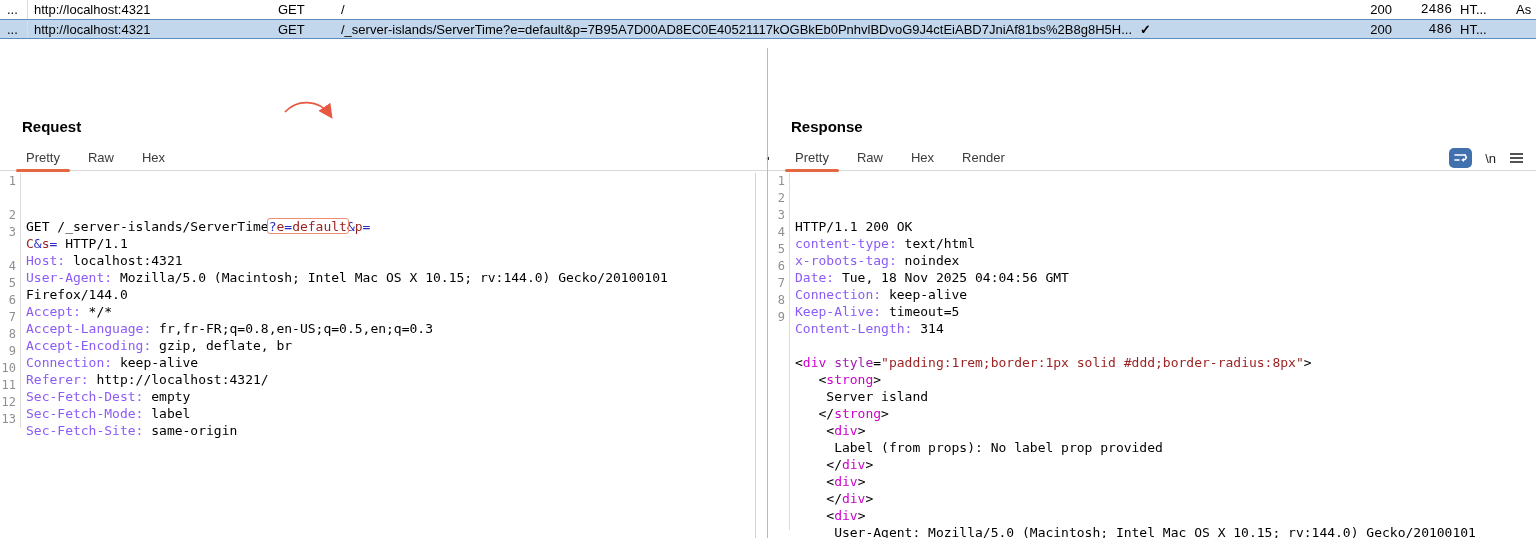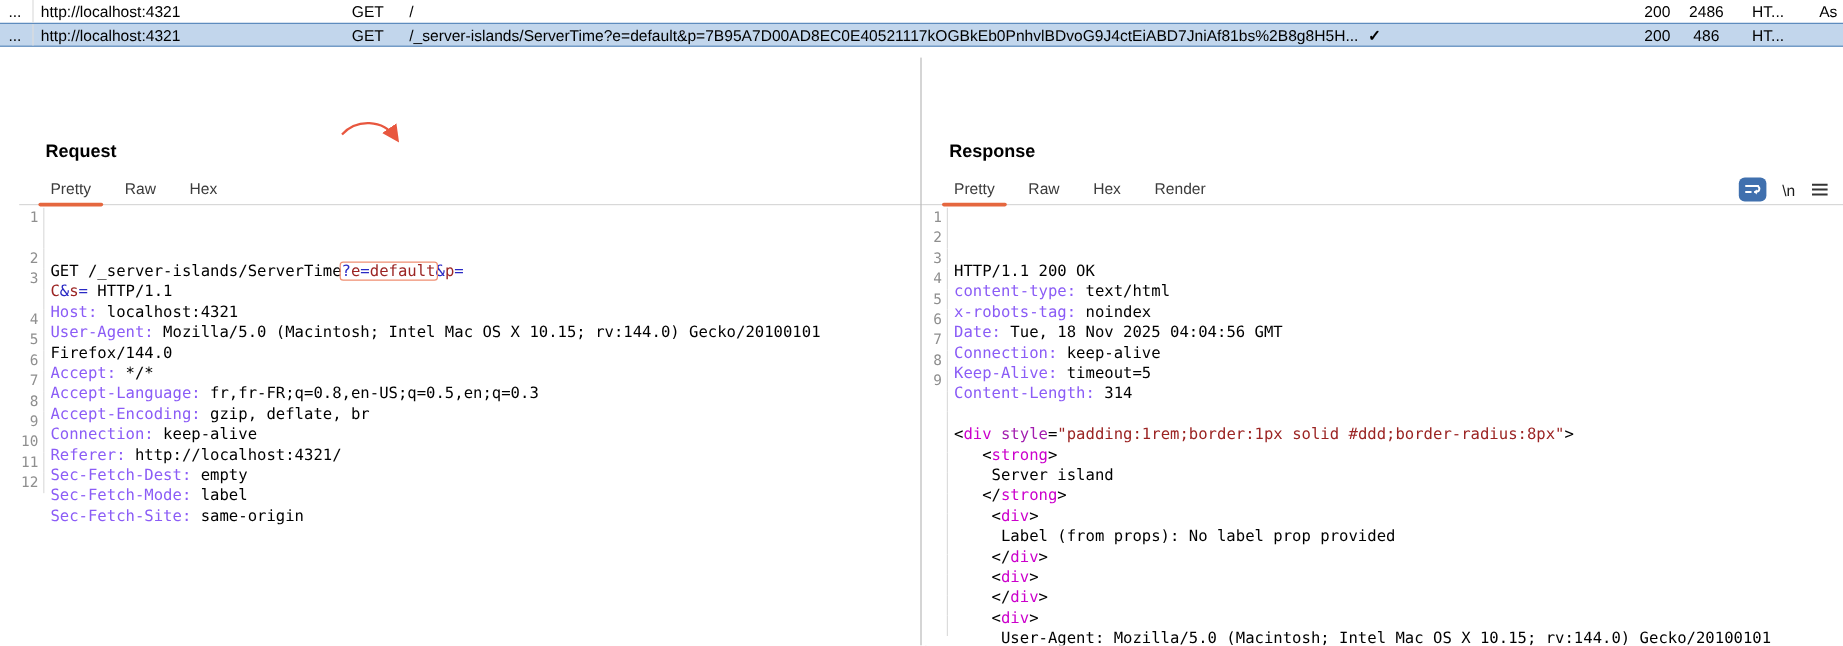--- a/index.html
+++ b/index.html
@@ -6,32 +6,32 @@
   body{
     width:1536px;height:538px;position:relative;overflow:hidden;
     background:#ffffff;font-family:"Liberation Sans",sans-serif;color:#000;
   }
   
   #history{position:absolute;top:0;left:0;right:0;}
   .hrow{display:flex;align-items:center;height:19px;font-size:13px;box-sizing:border-box;background:#fff;}
   .hrow.sel{background:#c2d6ec;border-top:1px solid #5e8cbe;border-bottom:1px solid #5e8cbe;height:20px;}
   .c-id{flex:none;width:28px;padding-left:7px;box-sizing:border-box;border-right:1px solid #dcdcdc;align-self:stretch;display:flex;align-items:center;}
   .c-host{flex:none;width:250px;padding-left:6px;box-sizing:border-box;white-space:nowrap;overflow:hidden;}
-  .c-method{flex:none;width:57px;white-space:nowrap;text-align:center;}
+  .c-method{flex:none;width:57px;white-space:nowrap;}
   .c-url{flex:1;min-width:0;padding-left:6px;box-sizing:border-box;display:flex;align-items:center;white-space:nowrap;overflow:hidden;}
   .c-url .u{overflow:hidden;white-space:nowrap;}
   .check{margin-left:8px;font-weight:bold;}
   .c-status{flex:none;width:40px;text-align:right;}
-  .c-length{flex:none;width:60px;text-align:center;}
+  .c-length{flex:none;width:60px;text-align:right;font-family:Liberation Mono, monospace;}
   .c-mime{flex:none;width:60px;padding-left:8px;box-sizing:border-box;white-space:nowrap;overflow:hidden;}
   .c-title{flex:none;width:24px;padding-left:4px;box-sizing:border-box;white-space:nowrap;overflow:hidden;}
   .strip{height:8px;border-bottom:1px solid #d6d6d6;background:#fff;}
   
   .panel{position:absolute;top:48px;bottom:0;background:#fff;}
-  #req-panel{left:16px;width:885px;}
+  #req-panel{left:0;width:885px;}
   #resp-panel{left:769px;right:0;}
   .vdivider{position:absolute;left:767px;top:48px;bottom:0;width:1px;background:#b9b9b9;}
   .panel-title{position:absolute;top:70px;left:22px;font-size:15px;font-weight:bold;}
   .tabbar{position:absolute;top:99px;left:0;right:0;height:24px;border-bottom:1px solid #d8d8d8;display:flex;align-items:flex-start;padding-left:12px;box-sizing:border-box;}
   .tab{font-size:13px;color:#3c3c3c;padding:3px 14px 6px;position:relative;}
   .tab.active::after{content:"";position:absolute;left:4px;right:4px;bottom:-1px;height:3px;background:#e5673f;border-radius:2px;}
   .toolbar{position:absolute;top:97px;right:12px;display:flex;align-items:center;gap:13px;height:26px;}
   .wrapbtn{width:23px;height:20px;border-radius:5px;background:#4070ae;display:flex;align-items:center;justify-content:center;}
   .nl{font-size:13px;color:#1a1a1a;}
   
@@ -185,20 +185,24 @@
         <span class="ct"><span class="t-h">Sec-Fetch-Mode:</span><span class="t-k"> label</span></span>
       </div>
       <div class="cl">
         <span class="ln">11</span>
         <span class="ct"><span class="t-h">Sec-Fetch-Site:</span><span class="t-k"> same-origin</span></span>
       </div>
       <div class="cl">
         <span class="ln">12</span>
         <span class="ct"></span>
       </div>
+      <div class="cl cur">
+        <span class="ln">13</span>
+        <span class="ct"></span>
+      </div>
     </div>
 </div>
 
 <div class="panel" id="resp-panel">
   <div class="panel-title">Response</div>
   <div class="tabbar" id="resp-tabs">
       <span class="tab active">Pretty</span>
       <span class="tab">Raw</span>
       <span class="tab">Hex</span>
       <span class="tab">Render</span>

